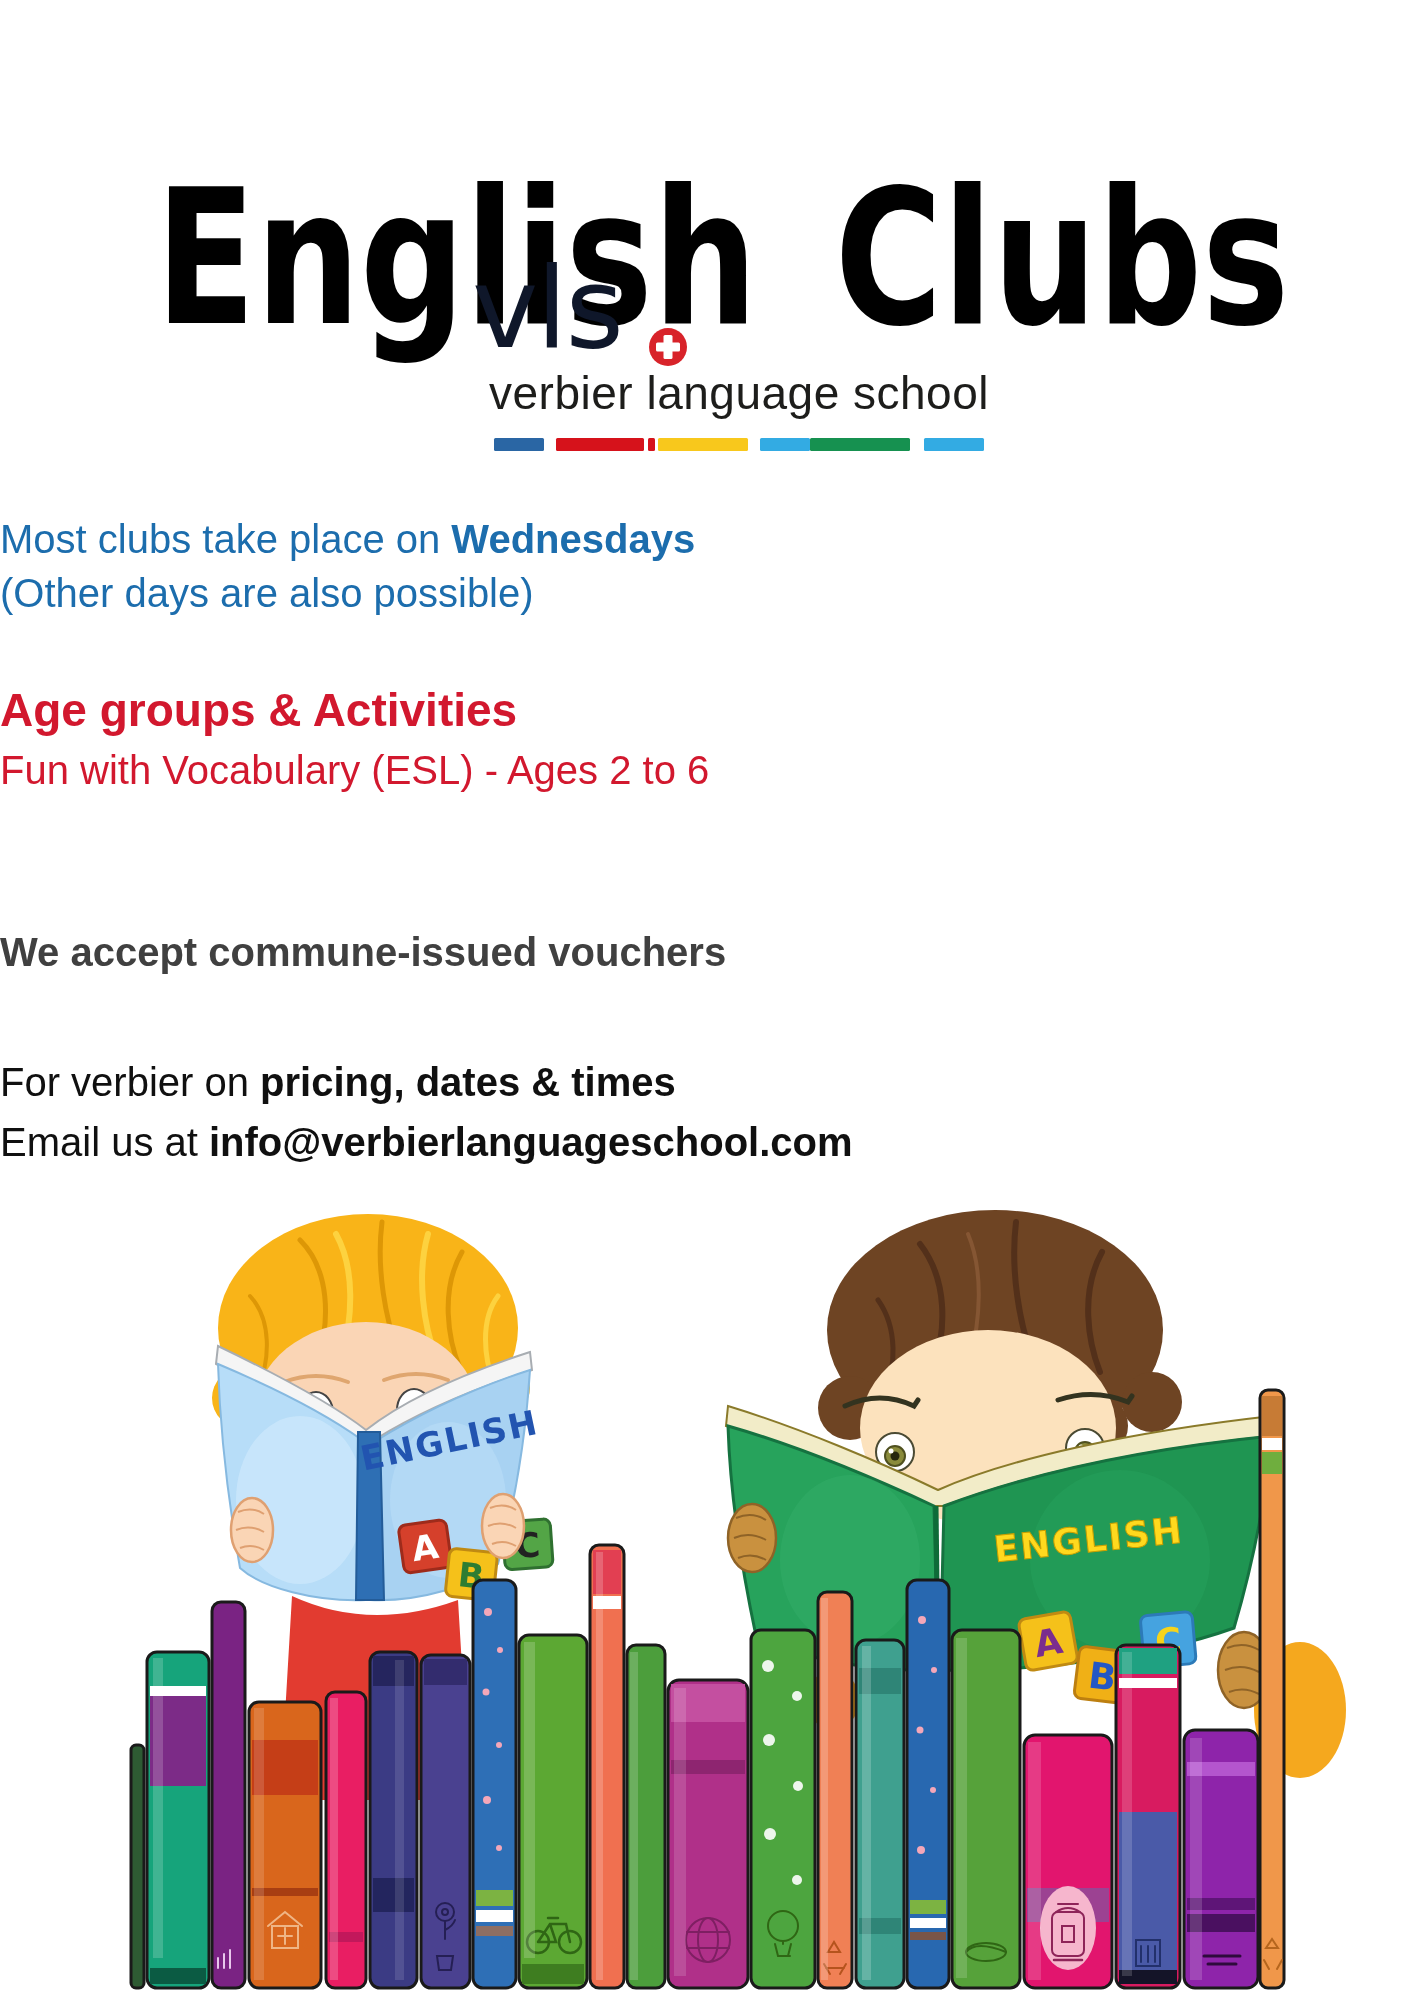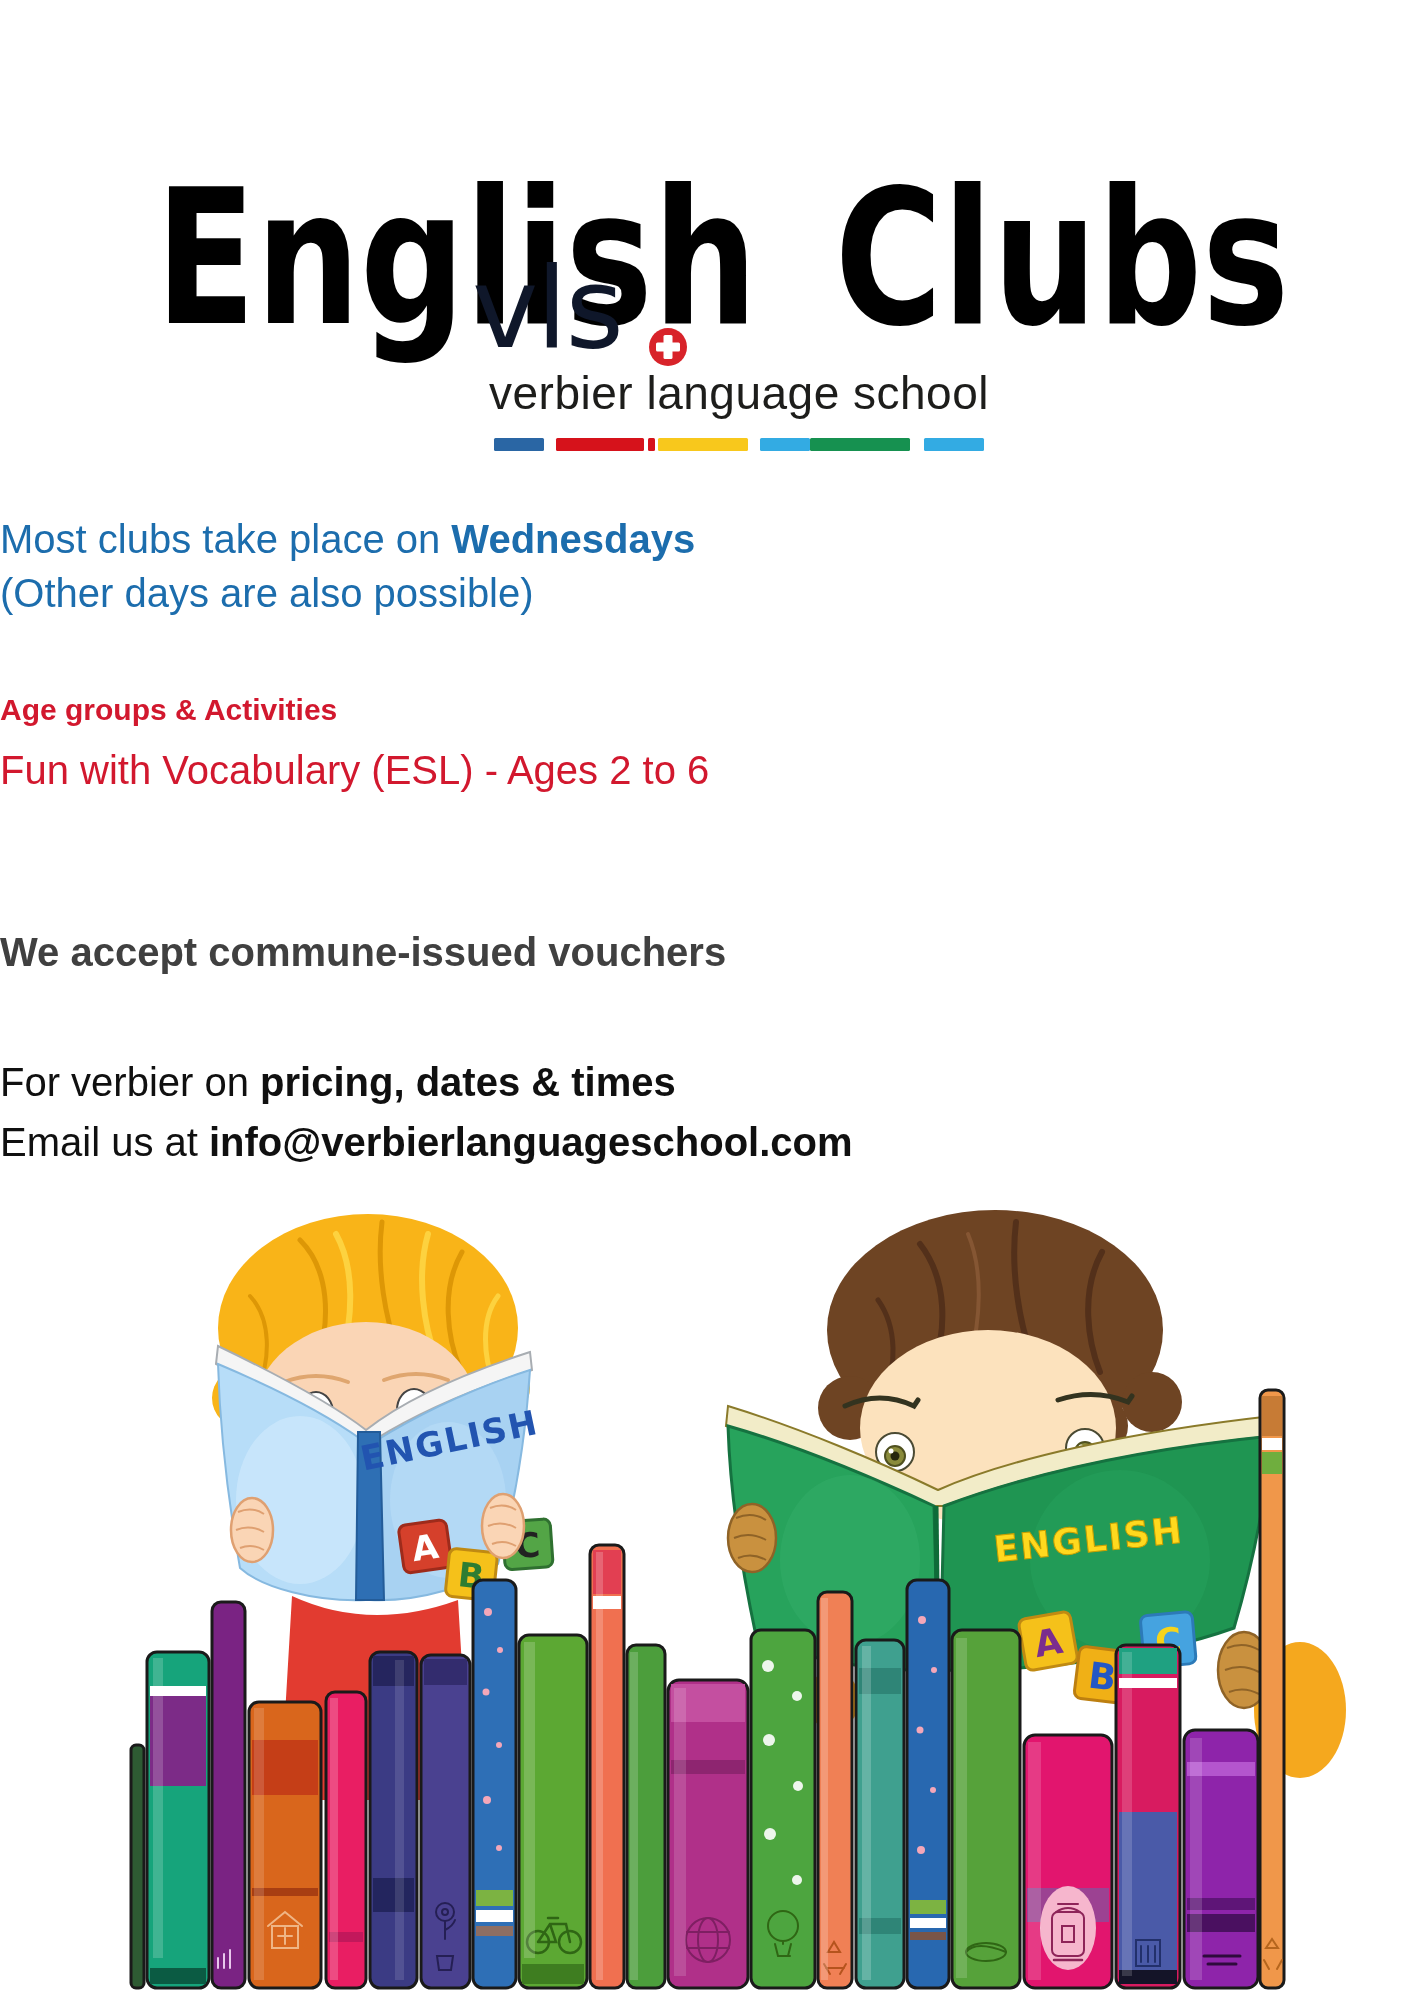--- a/index.html
+++ b/index.html
@@ -20,21 +20,21 @@
   .bar2{width:88px;background:#D6121B;margin-right:4px}
   .bar3{width:7px;background:#D6121B;margin-right:3px}
   .bar4{width:90px;background:#F8C81C;margin-right:12px}
   .bar5{width:50px;background:#33ABE3}
   .bar6{width:100px;background:#169150;margin-right:14px}
   .bar7{width:60px;background:#33ABE3}
   .txt{position:absolute;left:0;width:100%;text-align:left;font-size:40px}
   .txt b{font-weight:bold}
   .schedule{top:512px;color:#1C6DAD;line-height:54px}
   .agegroups{top:680px;color:#D2182E;line-height:60px}
-  .agegroups .hd{font-weight:bold;font-size:30px}
+  .agegroups .hd{font-weight:bold;font-size:46px}
   .vouchers{top:922px;color:#404040;font-weight:bold;line-height:60px}
   .contact{top:1052px;color:#101010;line-height:60px}
   .illus{position:absolute;top:1200px;left:0}
 </style>
 </head>
 <body>
 
 <div class="page">
 
   <h1 class="title">English Clubs</h1>

